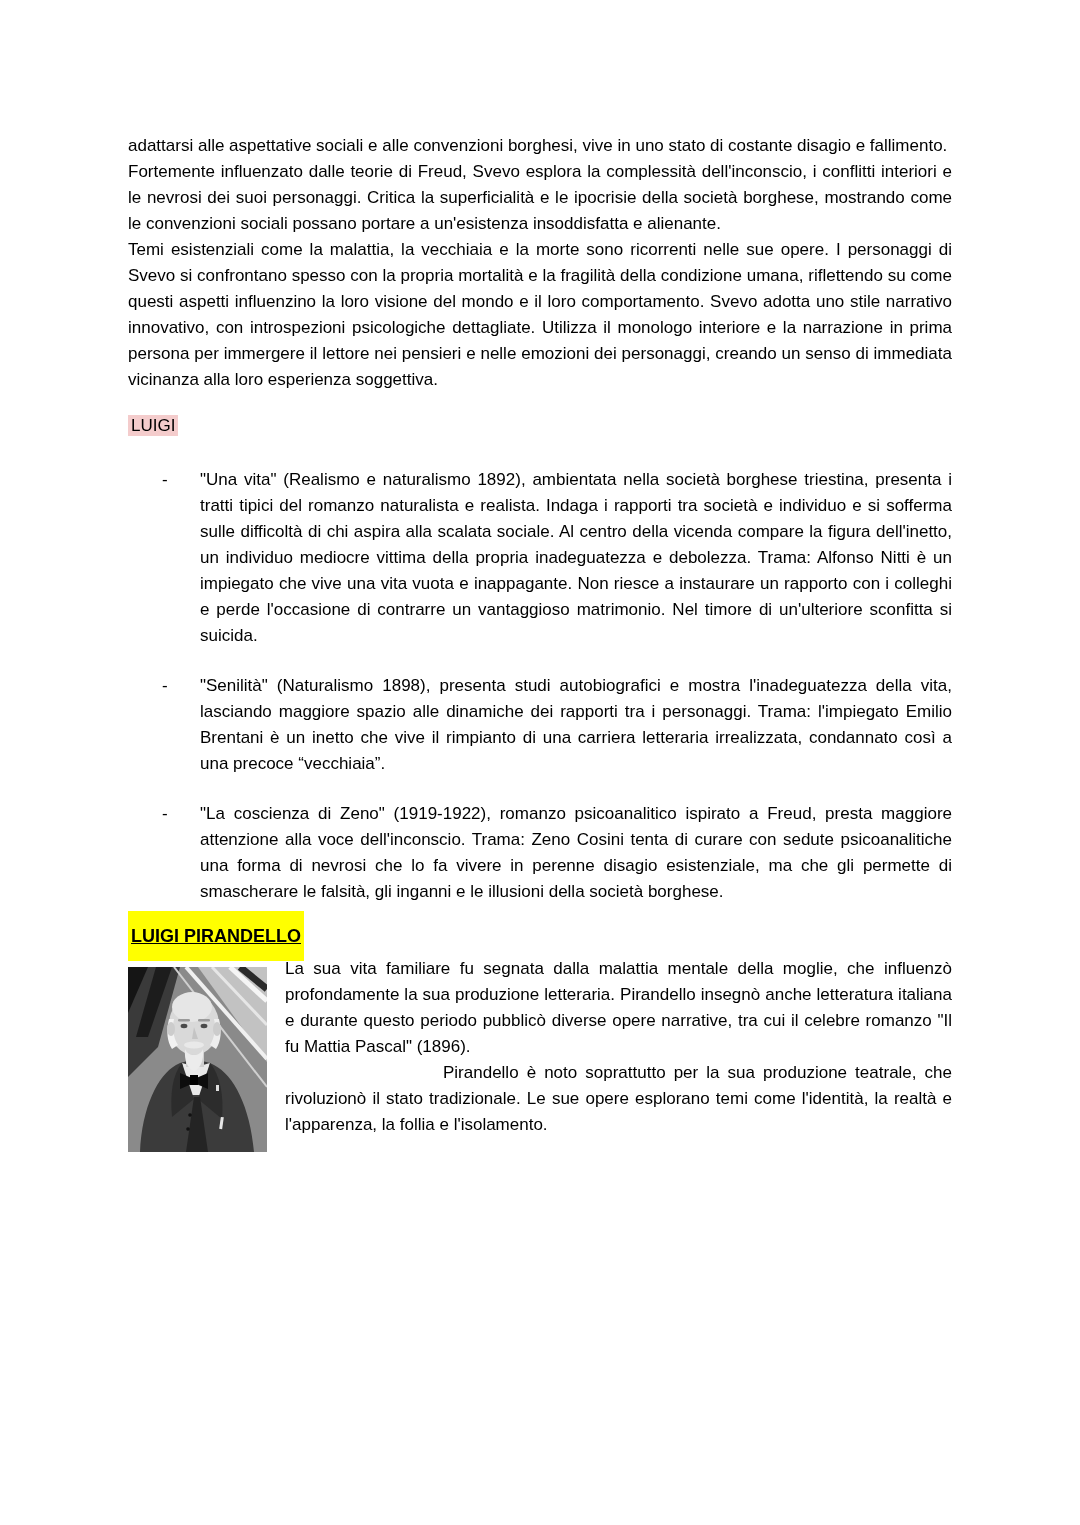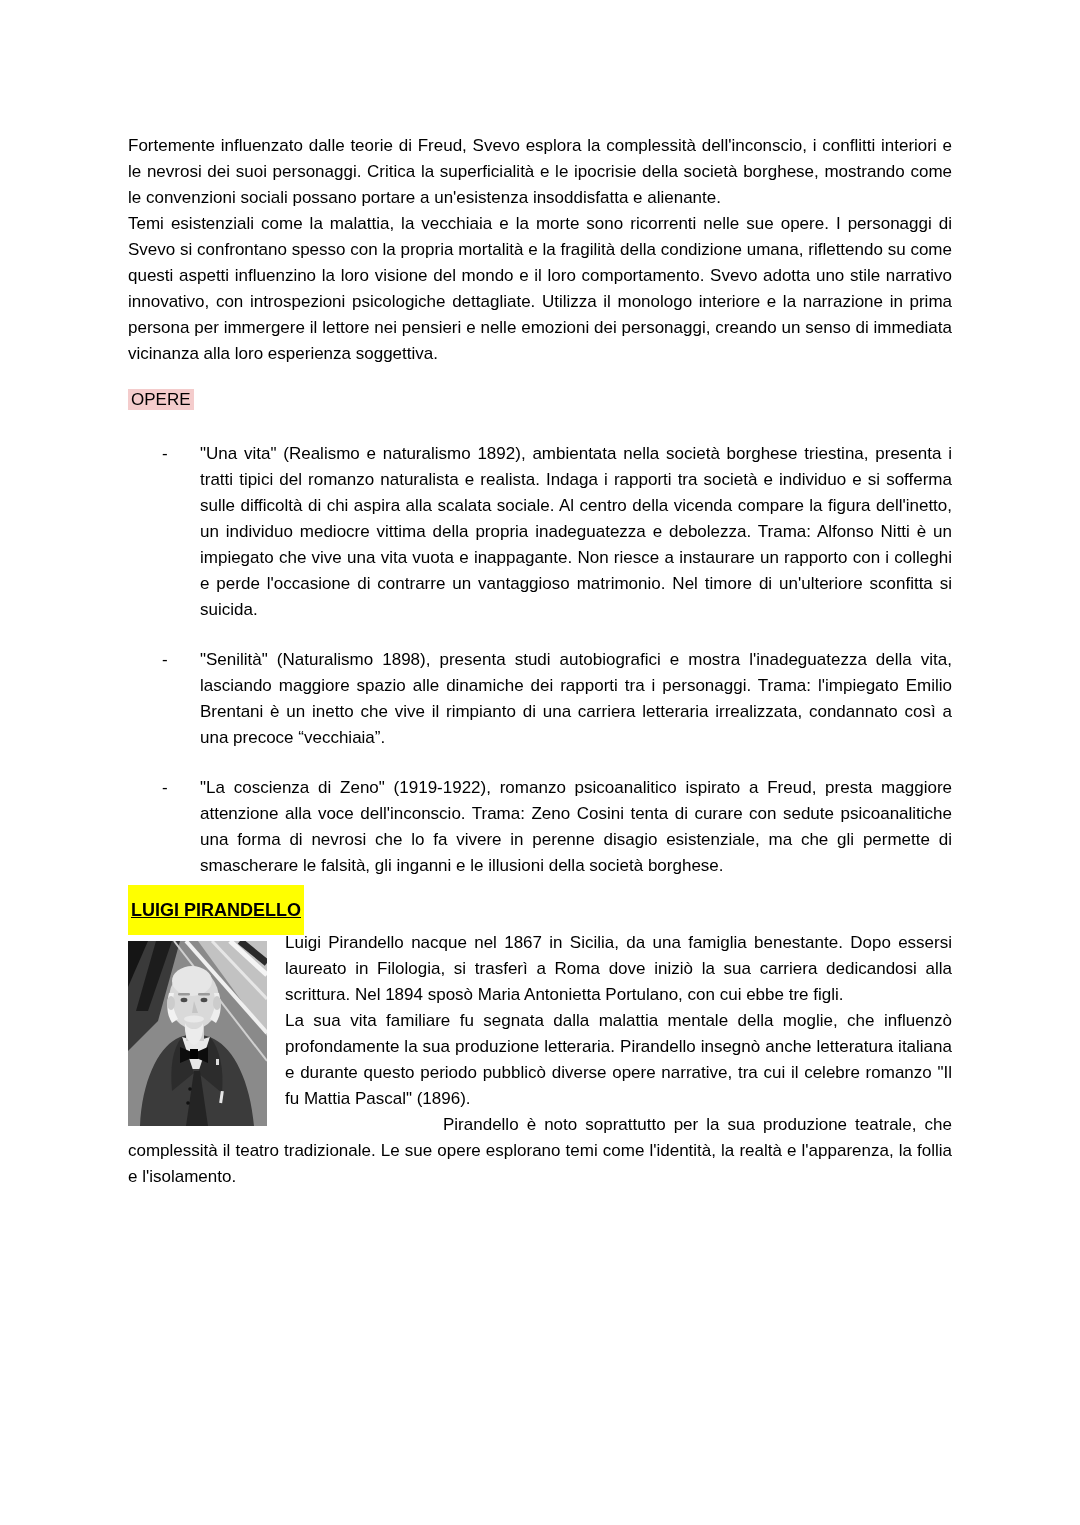--- a/index.html
+++ b/index.html
@@ -57,25 +57,26 @@
     display:block;
   }
   .pir-p3 { text-indent:158px; }
 </style>
 </head>
 <body>
 
 <div class="page">
   <div class="content">
 
+    <p class="body-p">adattarsi alle aspettative sociali e alle convenzioni borghesi, vive in uno stato di costante disagio e fallimento.</p>
     <p class="body-p">Fortemente influenzato dalle teorie di Freud, Svevo esplora la complessità dell'inconscio, i conflitti interiori e le nevrosi dei suoi personaggi. Critica la superficialità e le ipocrisie della società borghese, mostrando come le convenzioni sociali possano portare a un'esistenza insoddisfatta e alienante.</p>
     <p class="body-p">Temi esistenziali come la malattia, la vecchiaia e la morte sono ricorrenti nelle sue opere. I personaggi di Svevo si confrontano spesso con la propria mortalità e la fragilità della condizione umana, riflettendo su come questi aspetti influenzino la loro visione del mondo e il loro comportamento. Svevo adotta uno stile narrativo innovativo, con introspezioni psicologiche dettagliate. Utilizza il monologo interiore e la narrazione in prima persona per immergere il lettore nei pensieri e nelle emozioni dei personaggi, creando un senso di immediata vicinanza alla loro esperienza soggettiva.</p>
 
     <div class="opere-heading-row">
-      <span class="hl-pink">OPERE</span>
+      <span class="hl-pink">LUIGI</span>
     </div>
 
     <ul class="opere-list">
       <li>
         <span class="dash">-</span><span>"Una vita" (Realismo e naturalismo 1892), ambientata nella società borghese triestina, presenta i tratti tipici del romanzo naturalista e realista. Indaga i rapporti tra società e individuo e si sofferma sulle difficoltà di chi aspira alla scalata sociale. Al centro della vicenda compare la figura dell'inetto, un individuo mediocre vittima della propria inadeguatezza e debolezza. </span><span class="u">Trama</span><span>: Alfonso Nitti è un impiegato che vive una vita vuota e inappagante. Non riesce a instaurare un rapporto con i colleghi e perde l'occasione di contrarre un vantaggioso matrimonio. Nel timore di un'ulteriore sconfitta si suicida.</span>
       </li>
       <li>
         <span class="dash">-</span><span>"Senilità" (Naturalismo 1898), presenta studi autobiografici e mostra l'inadeguatezza della vita, lasciando maggiore spazio alle dinamiche dei rapporti tra i personaggi. </span><span class="u">Trama</span><span>: l'impiegato Emilio Brentani è un inetto che vive il rimpianto di una carriera letteraria irrealizzata, condannato così a una precoce “vecchiaia”.</span>
       </li>
       <li>
@@ -118,19 +119,18 @@
         <ellipse cx="43" cy="62" rx="4" ry="7" fill="#cccccc"></ellipse>
         <ellipse cx="89" cy="62" rx="4" ry="7" fill="#cccccc"></ellipse>
         <rect x="50" y="52" width="12" height="2.6" rx="1.3" fill="#9a9a9a"></rect>
         <rect x="70" y="52" width="12" height="2.6" rx="1.3" fill="#9a9a9a"></rect>
         <ellipse cx="56" cy="59" rx="3.4" ry="2.2" fill="#4a4a4a"></ellipse>
         <ellipse cx="76" cy="59" rx="3.4" ry="2.2" fill="#4a4a4a"></ellipse>
         <path d="M66,60 L64,72 L70,72 Z" fill="#c4c4c4"></path>
         <ellipse cx="66" cy="78" rx="10" ry="3.4" fill="#e9e9e9"></ellipse>
         <path d="M57,82 C60,90 72,90 75,82 C76,94 72,102 66,104 C60,102 56,94 57,82 Z" fill="#ececec"></path>
       </svg>
-      <p class="body-p">Luigi Pirandello nacque nel 1867 in Sicilia, da una famiglia benestante. Dopo essersi laureato in Filologia, si trasferì a Roma dove iniziò la sua carriera dedicandosi alla scrittura. Nel 1894 sposò Maria Antonietta Portulano, con cui ebbe tre figli.</p>
       <p class="body-p">La sua vita familiare fu segnata dalla malattia mentale della moglie, che influenzò profondamente la sua produzione letteraria. Pirandello insegnò anche letteratura italiana e durante questo periodo pubblicò diverse opere narrative, tra cui il celebre romanzo "Il fu Mattia Pascal" (1896).</p>
-      <p class="body-p pir-p3">Pirandello è noto soprattutto per la sua produzione teatrale, che complessità il teatro tradizionale. Le sue opere esplorano temi come l'identità, la realtà e l'apparenza, la follia e l'isolamento.</p>
+      <p class="body-p pir-p3">Pirandello è noto soprattutto per la sua produzione teatrale, che rivoluzionò il stato tradizionale. Le sue opere esplorano temi come l'identità, la realtà e l'apparenza, la follia e l'isolamento.</p>
     </div>
 
   </div>
 </div>
 
 </body></html>

